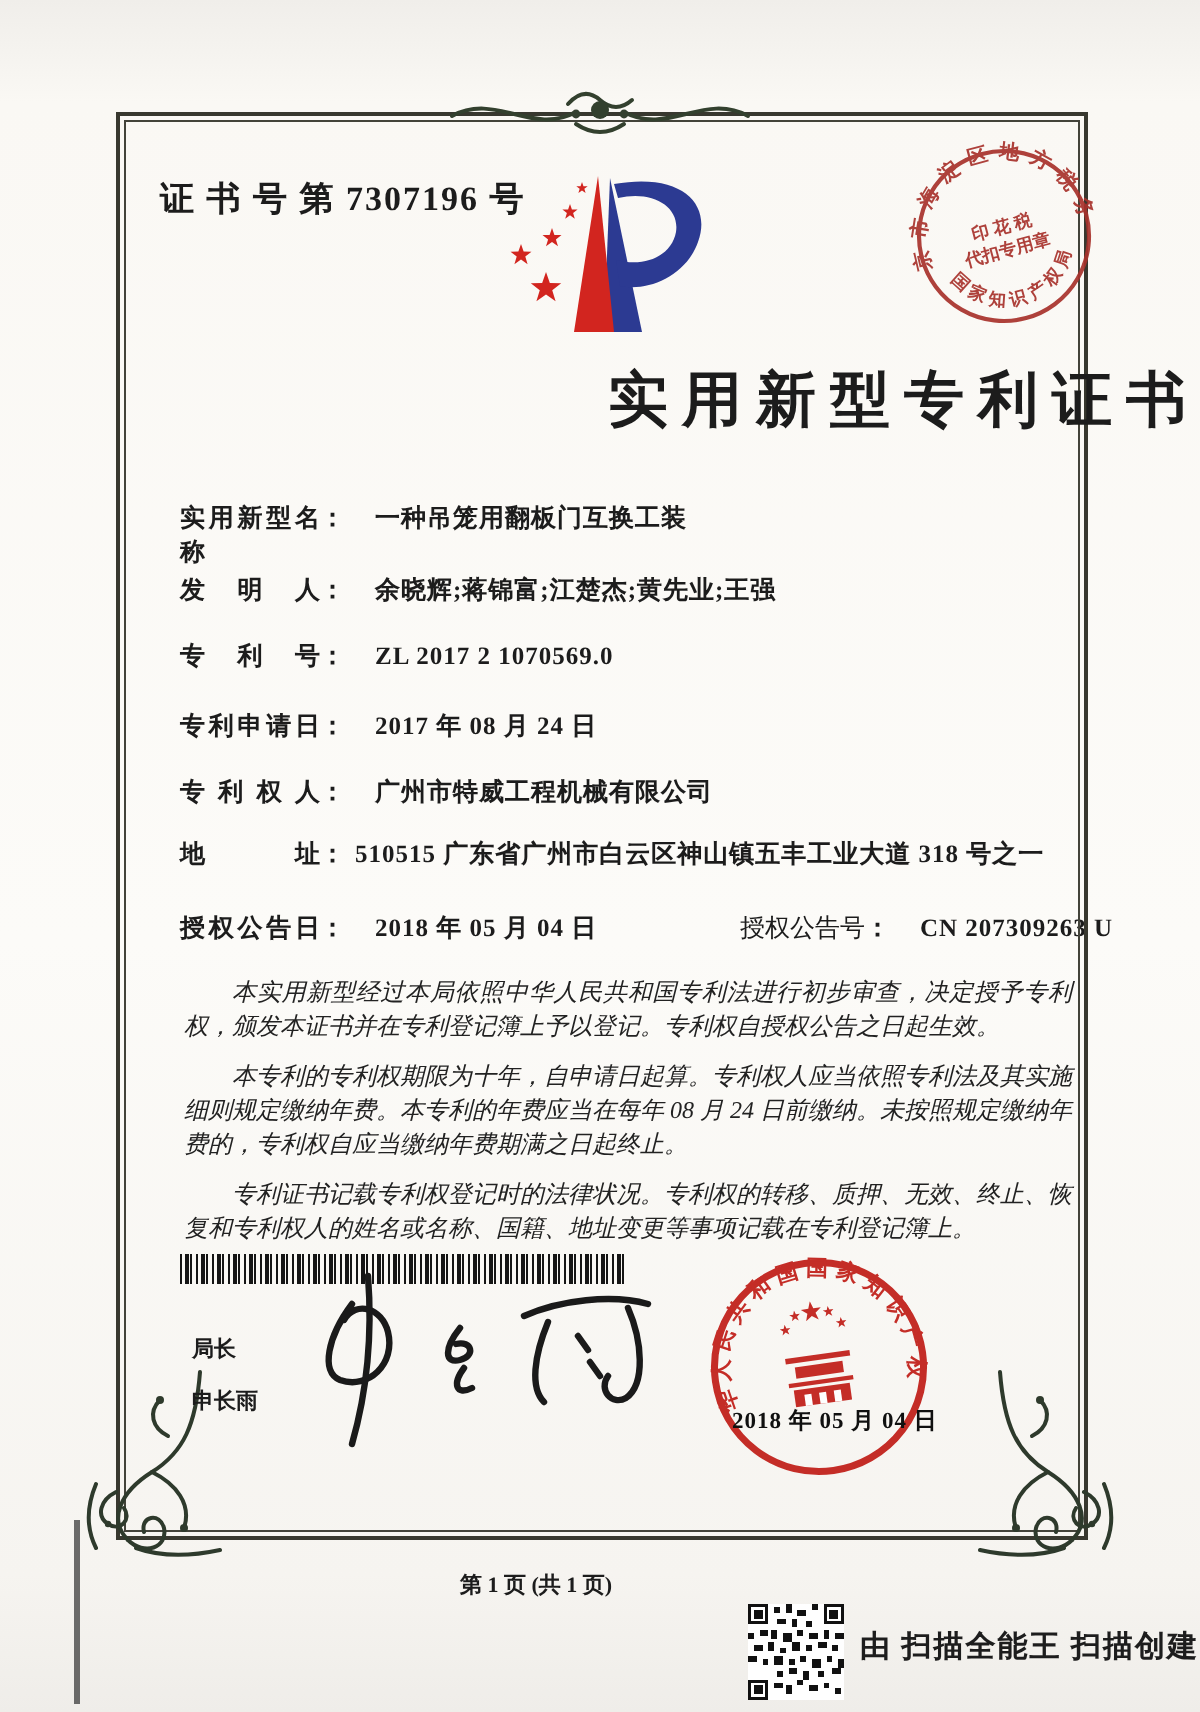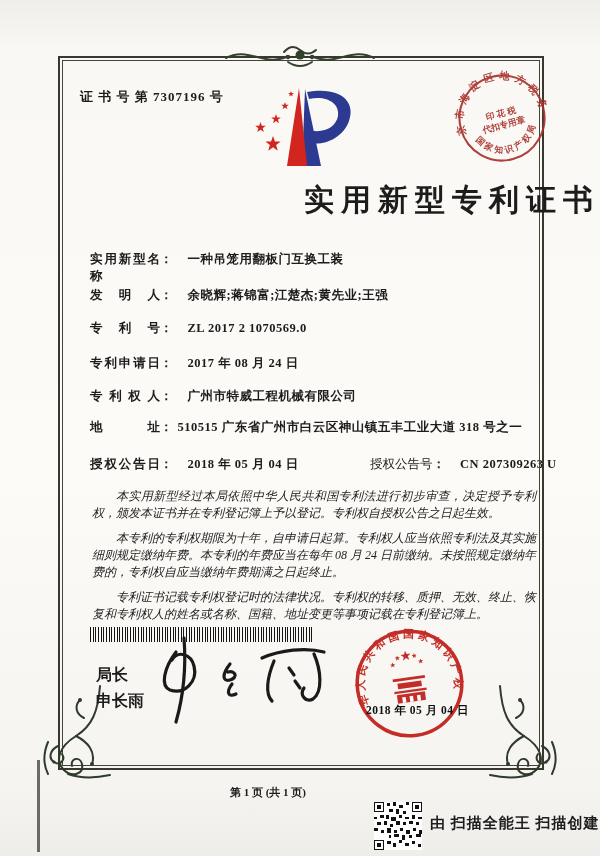--- a/index.html
+++ b/index.html
@@ -2,35 +2,35 @@
 <html><head>
 <meta charset="utf-8">
 <style>
   html,body{margin:0;padding:0;}
   .stage{position:relative;width:600px;height:856px;overflow:hidden;
     background:linear-gradient(180deg,#f0eeea 0%,#faf8f4 6%,#fcfbf8 55%,#f6f4f0 92%,#efede9 100%);
     font-family:"Liberation Serif","DejaVu Serif",serif;color:#1c1c1c;}
   .frame{position:absolute;left:58px;top:56px;right:56px;bottom:86px;border:2px solid #38382f;z-index:1;}
   .frame-inner{position:absolute;inset:2px;border:1px solid #43433a;}
   .abs{position:absolute;}
-  .cert-number{left:80px;top:88px;font-size:13px;font-weight:600;letter-spacing:1px;z-index:2;}
+  .cert-number{left:80px;top:88px;font-size:17px;font-weight:600;letter-spacing:1px;z-index:2;}
   .title{left:0;top:180px;width:100%;text-align:right;font-size:30px;font-weight:700;letter-spacing:7px;z-index:2;}
   .rows{z-index:2;}
   .row{position:absolute;left:90px;width:440px;font-size:12.5px;line-height:17px;}
   .lbl{display:inline-block;width:70px;text-align:justify;text-align-last:justify;font-weight:700;vertical-align:top;}
   .col{font-weight:700;}
   .val{font-weight:600;margin-left:15px;letter-spacing:.5px;}
   .val-wrap{display:inline-block;width:346px;vertical-align:top;letter-spacing:.5px;font-weight:600;margin-left:5px;}
   .grant-no{position:absolute;left:280px;top:0;white-space:nowrap;}
   .paras{left:84px;top:480px;width:460px;font-size:12px;line-height:17px;text-align:justify;
     font-style:italic;font-weight:500;color:#222;z-index:2;}
   .paras p{margin:8px;text-indent:2em;}
   .barcode{left:90px;top:627px;width:222px;height:15px;z-index:2;
     background:repeating-linear-gradient(90deg,#151515 0 1.2px,rgba(0,0,0,0) 1.2px 2.6px,#151515 2.6px 4.4px,rgba(0,0,0,0) 4.4px 5.2px,#151515 5.2px 5.8px,rgba(0,0,0,0) 5.8px 8px);}
-  .signer{left:96px;top:662px;font-family:"Liberation Sans","DejaVu Sans",sans-serif;font-size:16px;font-weight:700;line-height:26px;z-index:3;}
+  .signer{left:96px;top:662px;font-family:"Liberation Sans","DejaVu Sans",sans-serif;font-size:11px;font-weight:700;line-height:26px;z-index:3;}
   .signature{left:146px;top:634px;z-index:3;}
   .seal{left:353px;top:627px;z-index:3;transform:rotate(-8deg);opacity:.95;}
   .seal-date{left:366px;top:703px;font-size:11.5px;font-weight:700;color:#101010;letter-spacing:.5px;z-index:4;}
   .footer{left:168px;top:741px;width:200px;text-align:center;font-size:11px;font-weight:600;z-index:2;margin-top:44px;}
   .stamp{left:452px;top:68px;z-index:5;transform:rotate(-15deg);opacity:.92;}
   .ornament-top{left:222px;top:40px;z-index:2;}
   .corner{z-index:2;}
   .corner.left{left:38px;top:684px;}
   .corner.right{left:488px;top:684px;transform:scaleX(-1);}
   .edge-line{left:37px;top:760px;width:2.5px;height:92px;background:#3c3c3c;opacity:.75;z-index:1;}

